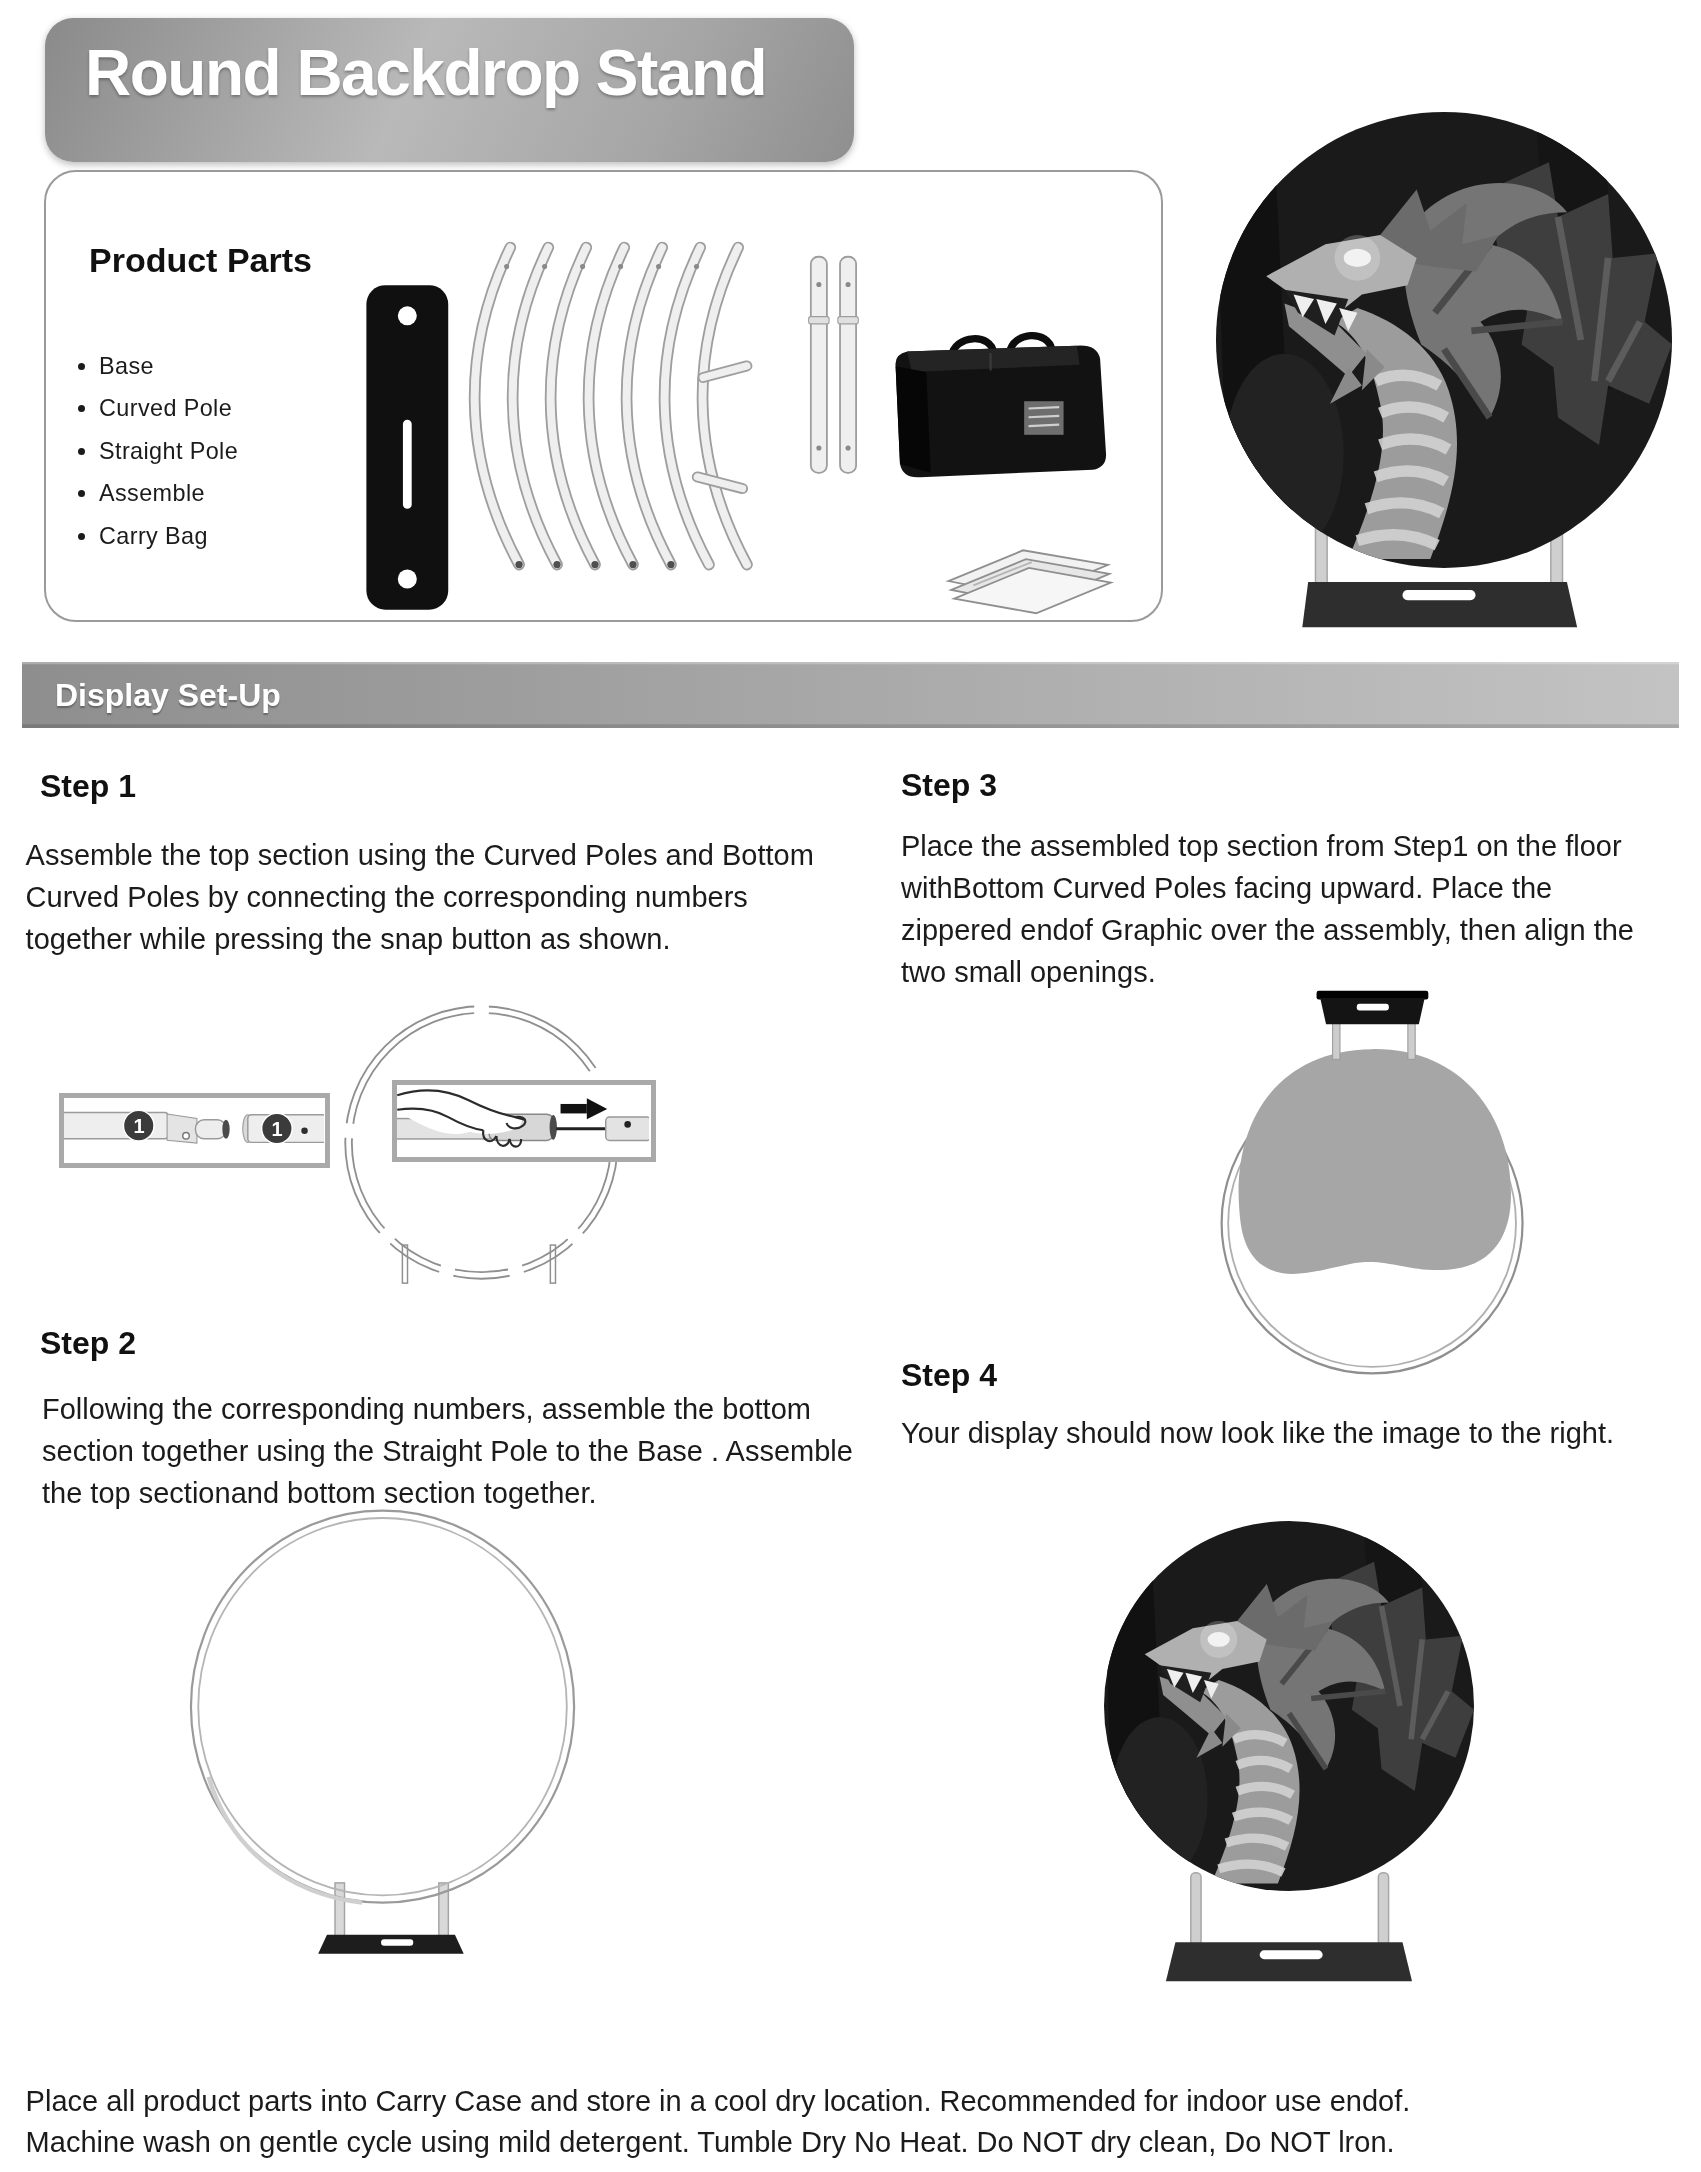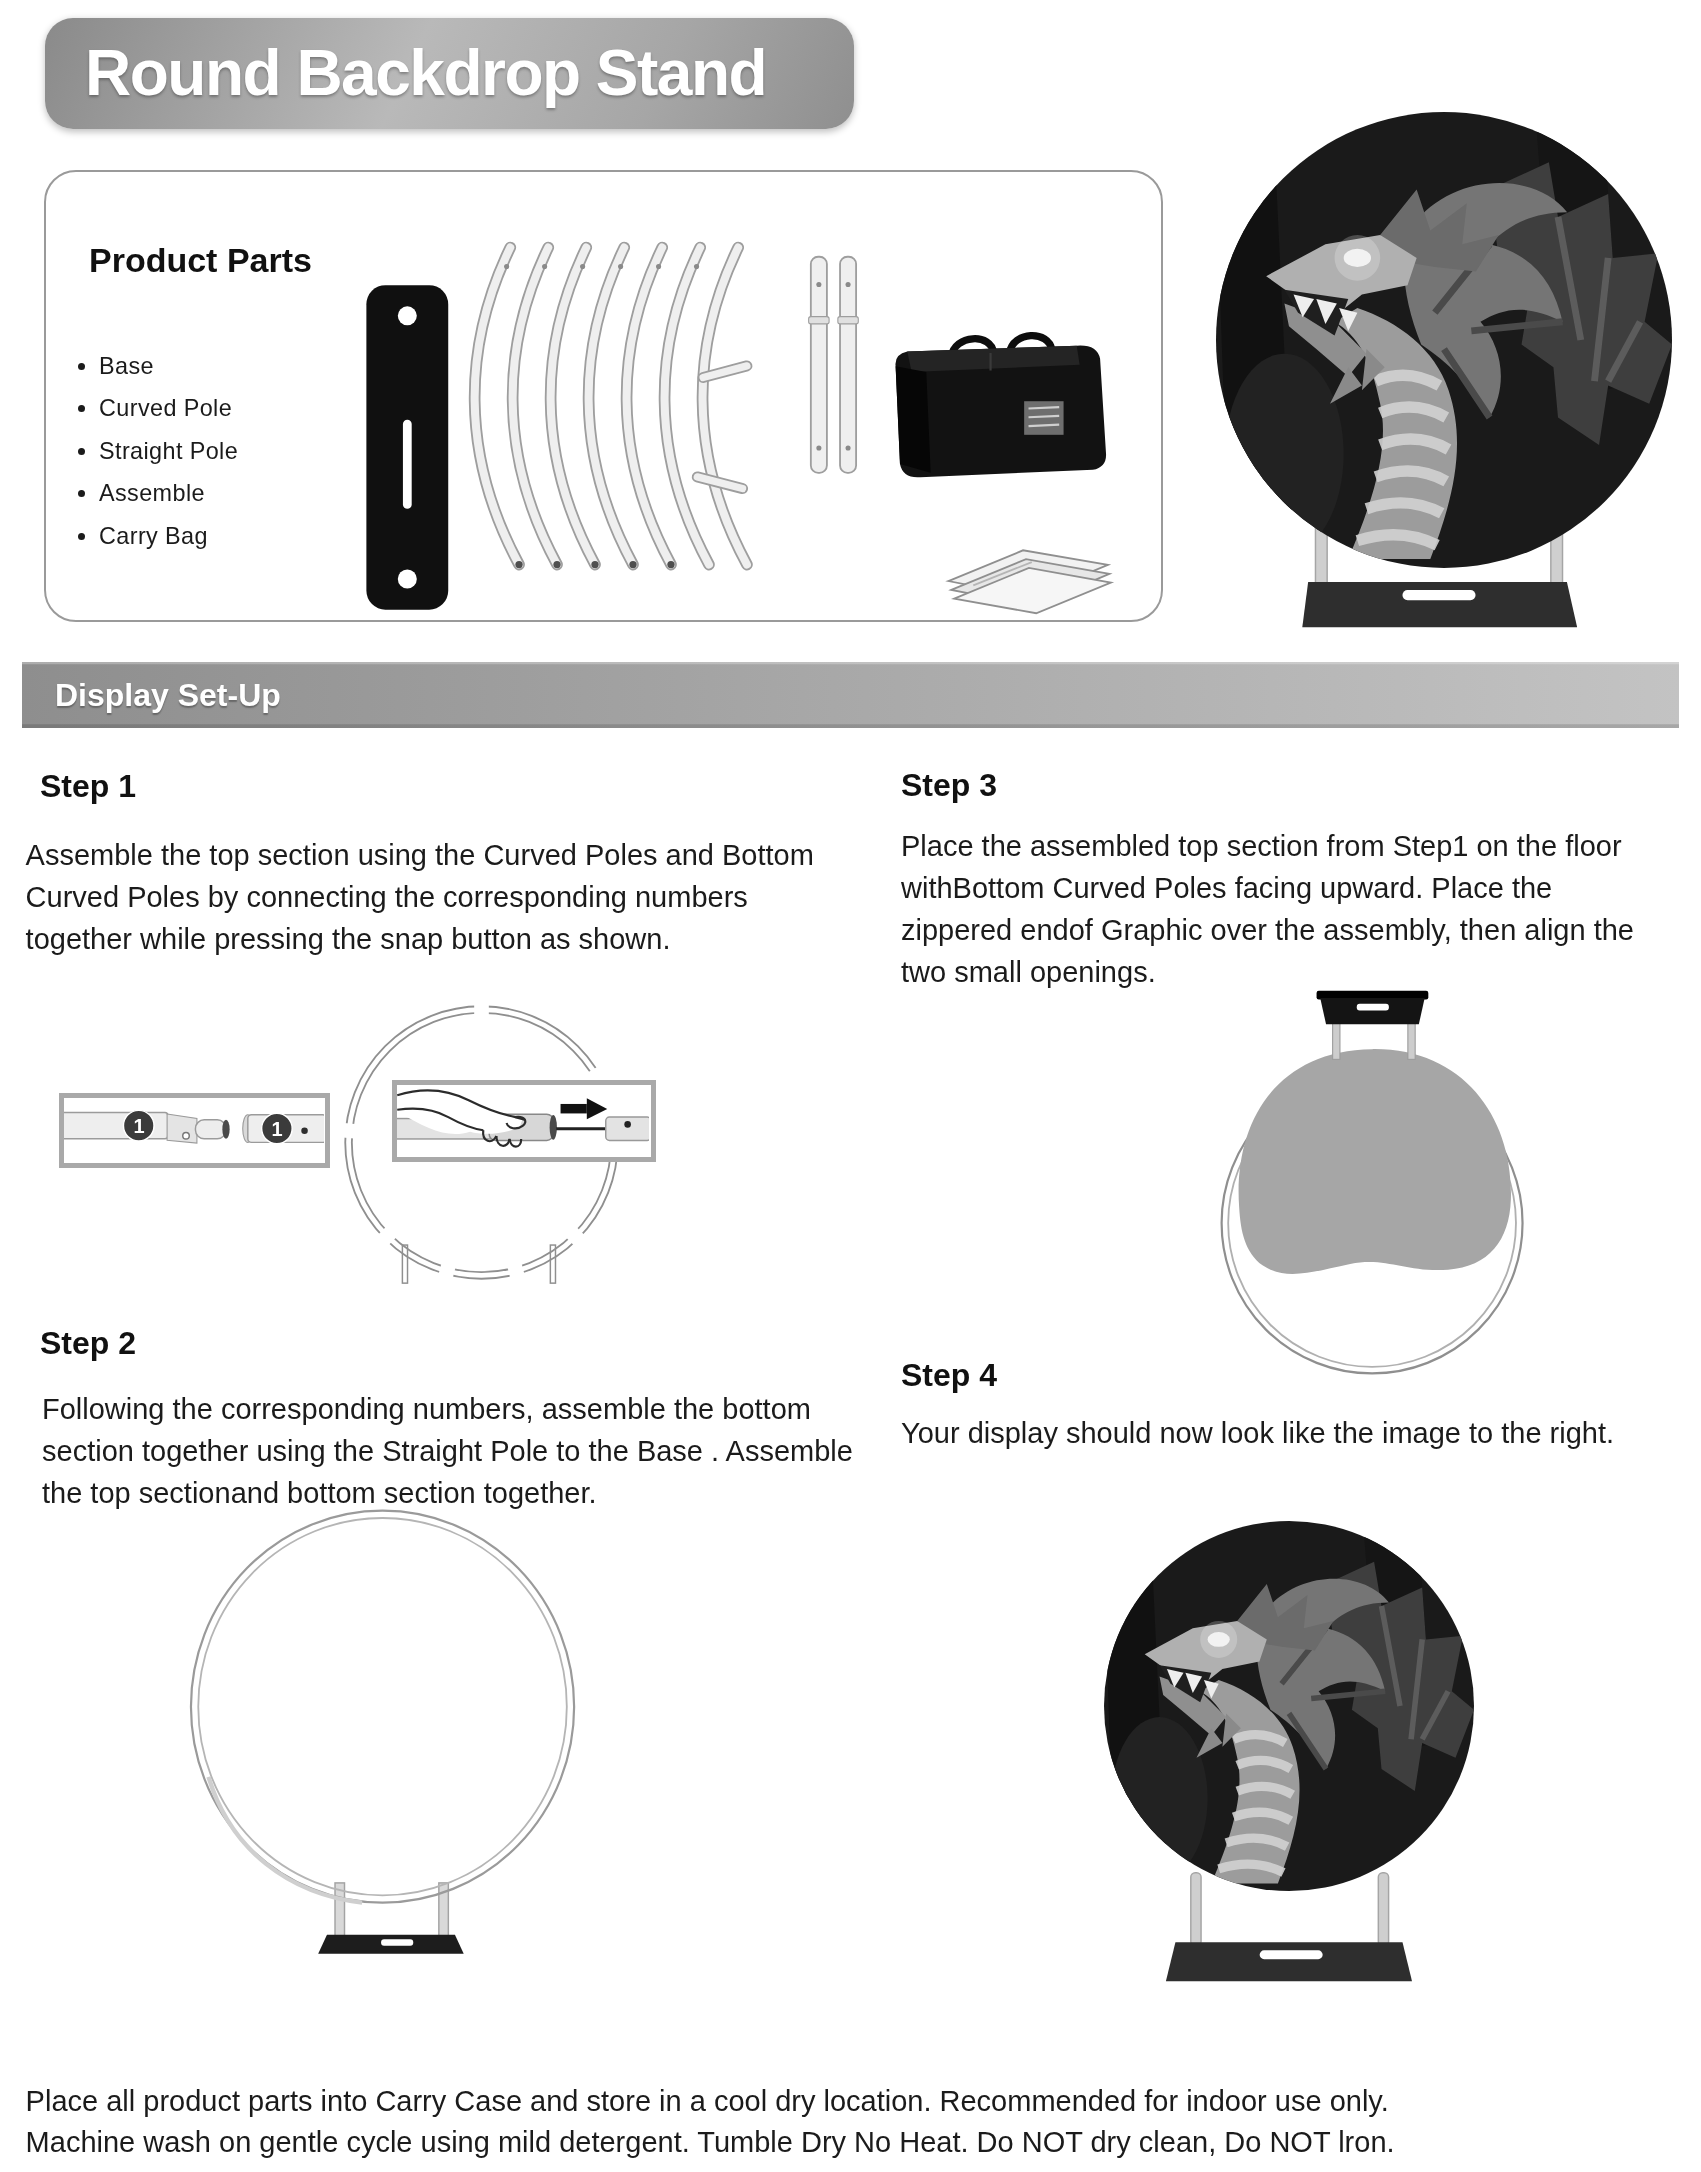--- a/index.html
+++ b/index.html
@@ -1,19 +1,19 @@
 <!DOCTYPE html>
 <html style="--banner-start: #8a8a8a; --banner-end: #8f8f8f; --bar-start: #8e8e8e; --bar-end: #c3c3c3; --heading: #111111; --text: #1b1b1b; --white: #ffffff; --outline-gray: #9a9a9a; --pole-fill: #efefef; --dark-part: #141414;font-size:11.7px"><head>
 <meta charset="utf-8">
 <style>
   html,body{margin:0;padding:0;background:#e8e8e8;}
   .page{position:relative;width:1701px;height:2172px;background:#ffffff;
         font-family:"Liberation Sans",sans-serif;overflow:hidden;margin:0 auto;}
   .abs{position:absolute;}
-  .banner{left:45px;top:17.6px;width:809px;height:111px;border-radius:28px;
+  .banner{left:45px;top:17.6px;width:809px;height:144px;border-radius:28px;
           background:linear-gradient(115deg,var(--banner-start) 0%,#b9b9b9 45%,#a6a6a6 75%,var(--banner-end) 100%);
           box-shadow:0 2.9px 7.3px rgba(0,0,0,.25);}
   .banner h1{margin:0;padding:0 0 0 40px;line-height:110px;font-size:64px;font-weight:700;
              letter-spacing:-1.5px;color:var(--white);text-shadow:0 2.2px 2.9px rgba(0,0,0,.30);white-space:nowrap;}
   .parts-box{left:44px;top:170px;width:1115px;height:448px;border:2.9px solid var(--outline-gray);
              border-radius:32px;background:#fff;}
   .parts-heading{left:89px;top:241px;font-size:34px;font-weight:700;color:var(--heading);text-align:right;}
   .parts-list{left:73px;top:353px;margin:0;padding-left:26px;font-size:23.4px;color:var(--text);}
   .parts-list li{margin:0 0 15.4px 0;letter-spacing:0.4px;}
   .bar{left:22px;width:1657px;height:66px;
@@ -286,17 +286,17 @@
       <rect x="324" y="20" width="14" height="100" rx="6"></rect>
     </g>
     <path d="M47,115 L357,115 L370,168 L34,168 Z" fill="#2e2e2e"></path>
     <rect x="162" y="126" width="86" height="12" rx="6" fill="#ffffff"></rect>
   </svg>
   <svg class="abs" style="left:1104px;top:1521px" width="370" height="370" viewBox="0 0 506 506">
     <use href="#dragon"></use>
   </svg>
 
 
-  <div class="abs care-line" style="left:25.6px;top:2085px">Place all product parts into Carry Case and store in a cool dry location. Recommended for indoor use only.</div>
+  <div class="abs care-line" style="left:25.6px;top:2085px">Place all product parts into Carry Case and store in a cool dry location. Recommended for indoor use endof.</div>
   <div class="abs care-line" style="left:25.6px;top:2126px">Machine wash on gentle cycle using mild detergent. Tumble Dry No Heat. Do NOT dry clean, Do NOT lron.</div>
 
 </div>
 
 
 </body></html>

